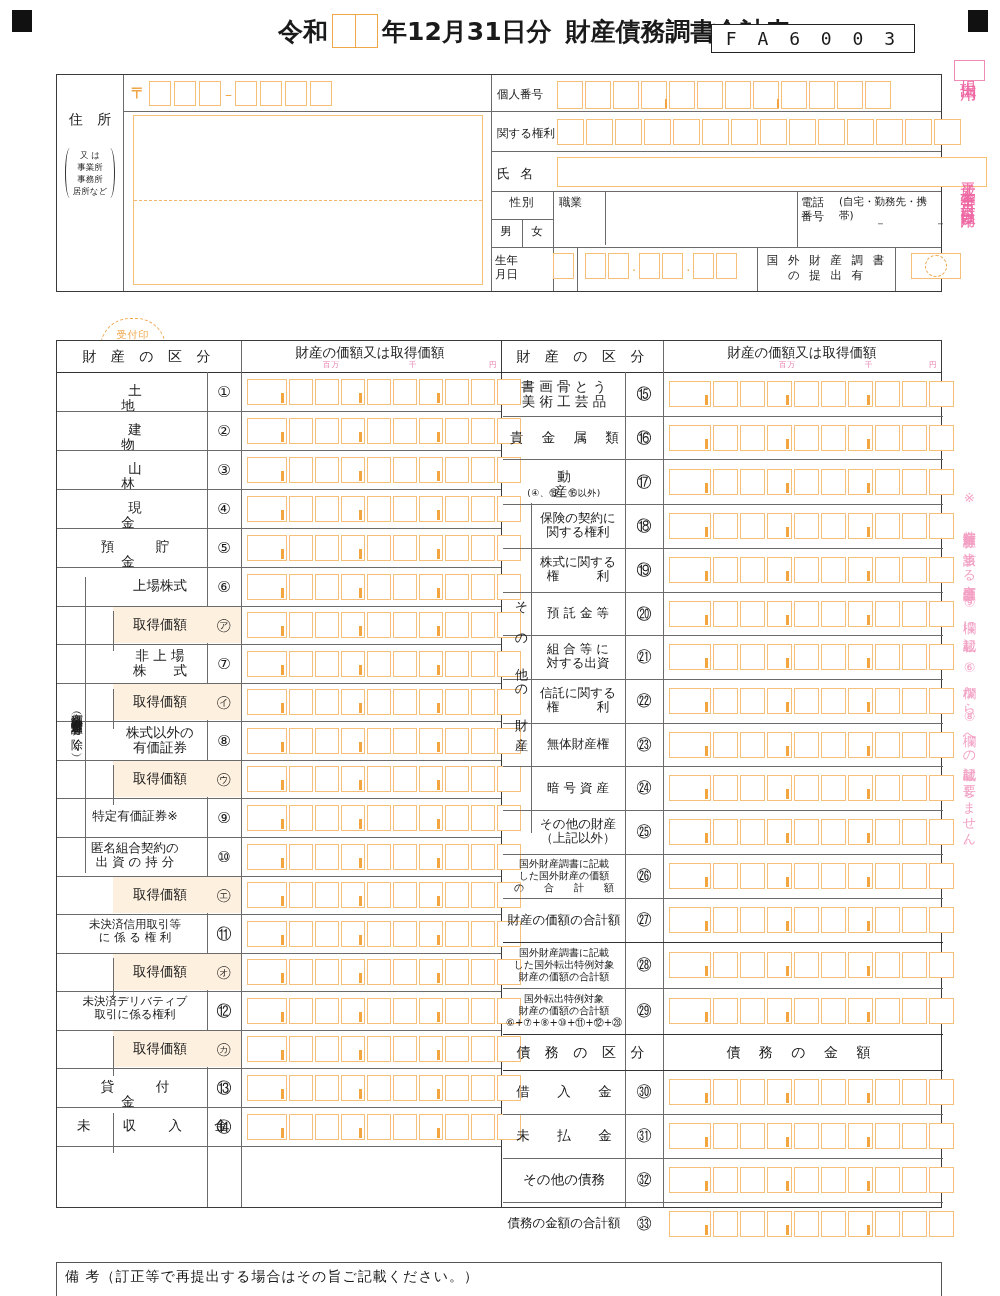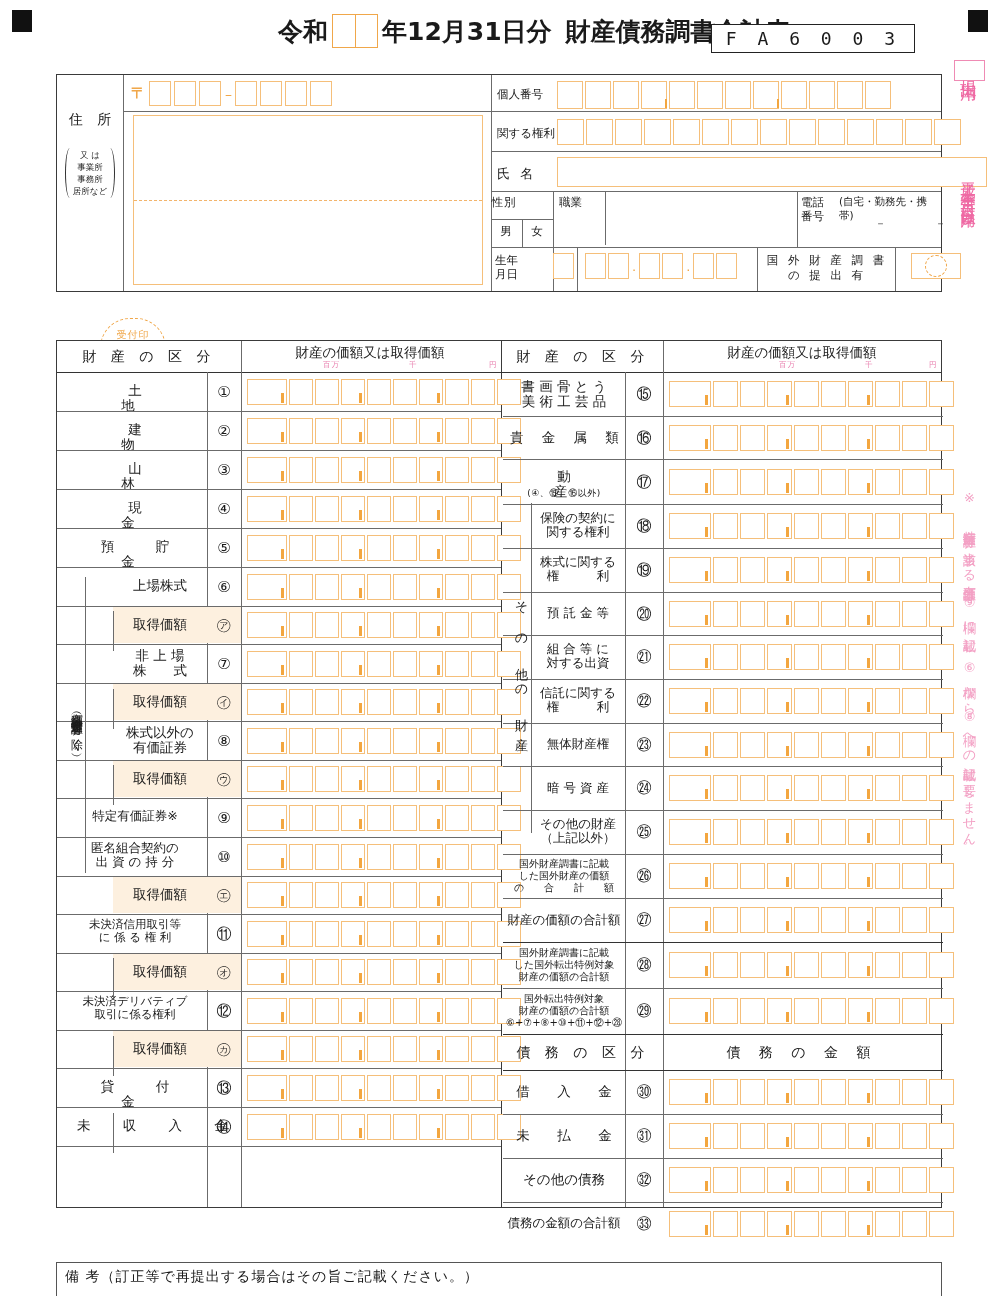--- a/index.html
+++ b/index.html
@@ -223,21 +223,21 @@
         <span class="cell" style="width: 27px; height: 26px; margin-right: 2px;"></span>
         <span class="cell" style="width: 27px; height: 26px; margin-right: 2px;"></span>
         <span class="cell" style="width: 27px; height: 26px; margin-right: 2px;"></span>
         <span class="cell" style="width: 27px; height: 26px; margin-right: 2px;"></span>
         <span class="cell" style="width: 27px; height: 26px; margin-right: 2px;"></span>
       </div>
 
     <div class="rl" style="left:440px; top:90px; font-size:13px; letter-spacing:3px;">氏 名</div>
     <div class="obox" style="position:absolute; left:500px; top:82px; width:430px; height:30px;"></div>
 
-    <div class="sexlbl" style="left:416px; top:120px; width:62px;">性別</div>
+    <div class="sexlbl" style="left:434px; top:120px; width:62px;">性別</div>
     <div class="hline" style="top:144px; left:434px; width:62px;"></div>
     <div class="vline" style="left:465px; top:144px; height:28px;"></div>
     <div class="sexlbl" style="left:434px; top:149px; width:31px;">男</div>
     <div class="sexlbl" style="left:465px; top:149px; width:31px;">女</div>
 
     <div class="rl" style="left:502px; top:120px; font-size:11.5px; letter-spacing:0;">職業</div>
     <div style="position:absolute; left:502px; top:138px; width:240px; height:32px;"></div>
 
     <div style="position:absolute; left:744px; top:120px; font-size:11.5px; line-height:14px; letter-spacing:0;">電話<br>番号</div>
     <div class="telnote" style="left:782px; top:120px;">(自宅・勤務先・携帯)</div>

